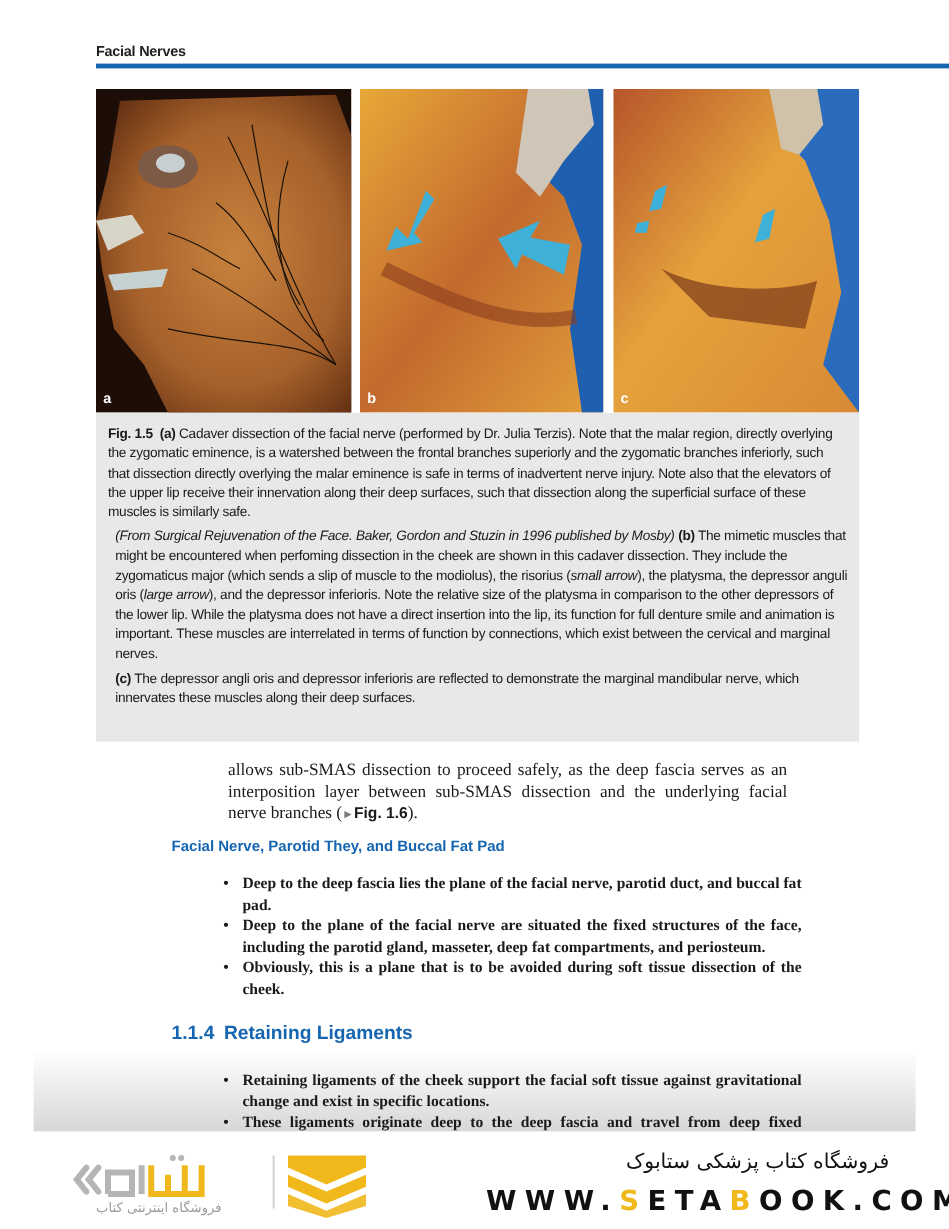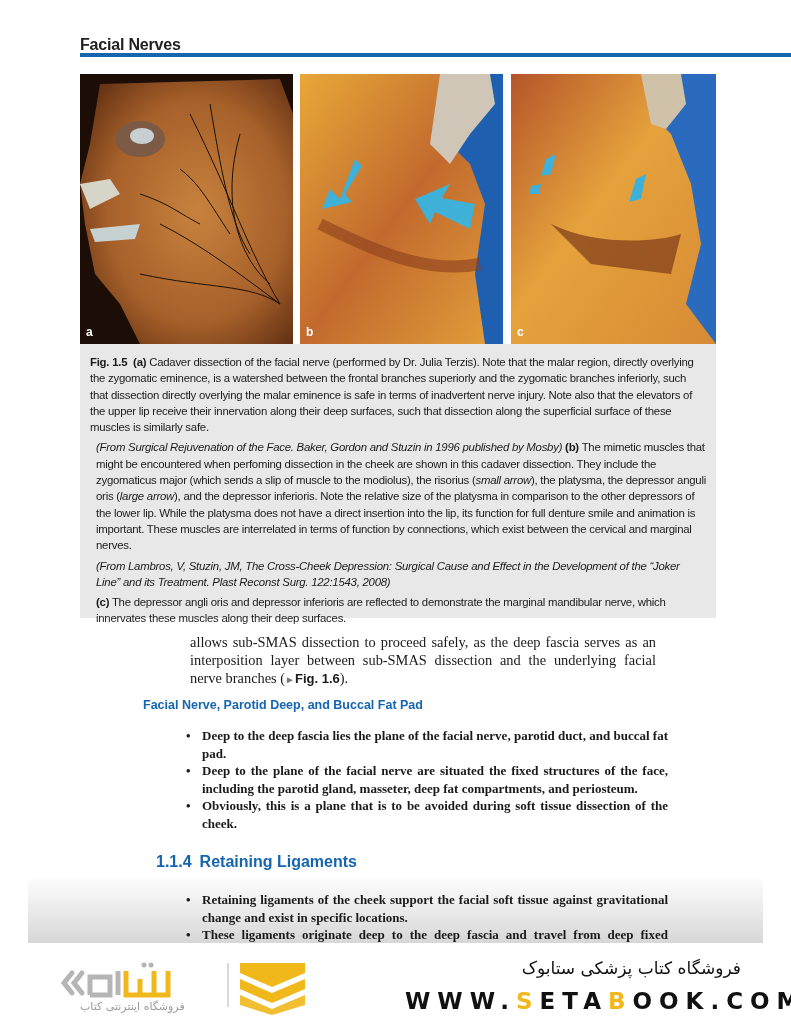--- a/index.html
+++ b/index.html
@@ -2,21 +2,21 @@
 <html><head>
 <meta charset="utf-8">
 <style>
   html, body { margin:0; padding:0; }
   body {
     width:791px; height:1024px; overflow:hidden; position:relative;
     background:#ffffff; font-family:"Liberation Serif", serif; color:#1a1a1a;
   }
   .running-head {
     position:absolute; left:80px; top:36px;
-    font-family:"Liberation Sans", sans-serif; font-size:16px; font-weight:bold; color:#222;
+    font-family:"Liberation Sans", sans-serif; font-size:12px; font-weight:bold; color:#222;
     letter-spacing:-0.2px;
   }
   .head-rule {
     position:absolute; left:80px; top:53px; width:711px; height:4px; background:#1565b0;
   }
   .figure {
     position:absolute; left:80px; top:74px; width:636px; height:544px;
   }
   .panels { position:absolute; left:0; top:0; width:636px; height:270px; background:#fff; }
   .panel { position:absolute; top:0; height:270px; overflow:hidden; }
@@ -43,21 +43,21 @@
   }
   .bullets {
     position:absolute; left:172px; width:484px; margin:12px; padding:0; list-style:none;
     font-size:13px; line-height:17.5px; color:#1a1a1a;font-weight:bold;
   }
   .bullets li { position:relative; padding-left:18px; text-align:justify; }
   .bullets li::before { content:"•"; position:absolute; left:2px; top:0; }
   .bullets-1 { top:715px; }
   .section-head {
     position:absolute; left:143px; top:853px;
-    font-family:"Liberation Sans", sans-serif; font-weight:bold; font-size:16px; color:#1565b0;margin-left:13px;
+    font-family:"Liberation Sans", sans-serif; font-weight:bold; font-size:16px; color:#1565b0;
   }
   .section-head .num { margin-right:8px; }
   .fade-band {
     position:absolute; left:28px; top:875px; width:735px; height:68px;
     background:linear-gradient(to bottom, rgba(255,255,255,1) 0%, rgba(215,215,215,1) 100%);
   }
   .bullets-2 { top:879px; }
   .footer {
     position:absolute; left:0; top:943px; width:791px; height:81px; background:#fff;
   }
@@ -158,34 +158,31 @@
       <b>Fig. 1.5</b>&nbsp;
       <b>(a)</b>
       <span>Cadaver dissection of the facial nerve (performed by Dr. Julia Terzis). Note that the malar region, directly overlying the zygomatic eminence, is a watershed between the frontal branches superiorly and the zygomatic branches inferiorly, such that dissection directly overlying the malar eminence is safe in terms of inadvertent nerve injury. Note also that the elevators of the upper lip receive their innervation along their deep surfaces, such that dissection along the superficial surface of these muscles is similarly safe.</span>
     </p>
     <p class="ind">
       <i>(From Surgical Rejuvenation of the Face. Baker, Gordon and Stuzin in 1996 published by Mosby)</i>
       <b>(b)</b>
       <span>The mimetic muscles that might be encountered when perfoming dissection in the cheek are shown in this cadaver dissection. They include the zygomaticus major (which sends a slip of muscle to the modiolus), the risorius (</span><i>small arrow</i><span>), the platysma, the depressor anguli oris (</span><i>large arrow</i><span>), and the depressor inferioris. Note the relative size of the platysma in comparison to the other depressors of the lower lip. While the platysma does not have a direct insertion into the lip, its function for full denture smile and animation is important. These muscles are interrelated in terms of function by connections, which exist between the cervical and marginal nerves.</span>
     </p>
     <p class="ind">
-      <i>(From Lambros, V, Stuzin, JM, The Cross-Cheek Depression: Surgical Cause and Effect in the Development of the “Joker Line” and its Treatment. Plast Reconst Surg. 122:1543, 2008)</i>
-    </p>
-    <p class="ind">
       <b>(c)</b>
       <span>The depressor angli oris and depressor inferioris are reflected to demonstrate the marginal mandibular nerve, which innervates these muscles along their deep surfaces.</span>
     </p>
   </div>
 </div>
 
 <div class="body-para">
   <span>allows sub-SMAS dissection to proceed safely, as the deep fascia serves as an interposition layer between sub-SMAS dissection and the underlying facial nerve branches (</span><span class="tri">►</span><span class="figref">Fig. 1.6</span><span>).</span>
 </div>
 
-<div class="subhead">Facial Nerve, Parotid Deep, and Buccal Fat Pad</div>
+<div class="subhead">Facial Nerve, Parotid They, and Buccal Fat Pad</div>
 
 <ul class="bullets bullets-1">
   <li>Deep to the deep fascia lies the plane of the facial nerve, parotid duct, and buccal fat pad.</li>
   <li>Deep to the plane of the facial nerve are situated the fixed structures of the face, including the parotid gland, masseter, deep fat compartments, and periosteum.</li>
   <li>Obviously, this is a plane that is to be avoided during soft tissue dissection of the cheek.</li>
 </ul>
 
 <div class="section-head">
   <span class="num">1.1.4</span><span>Retaining Ligaments</span>
 </div>

